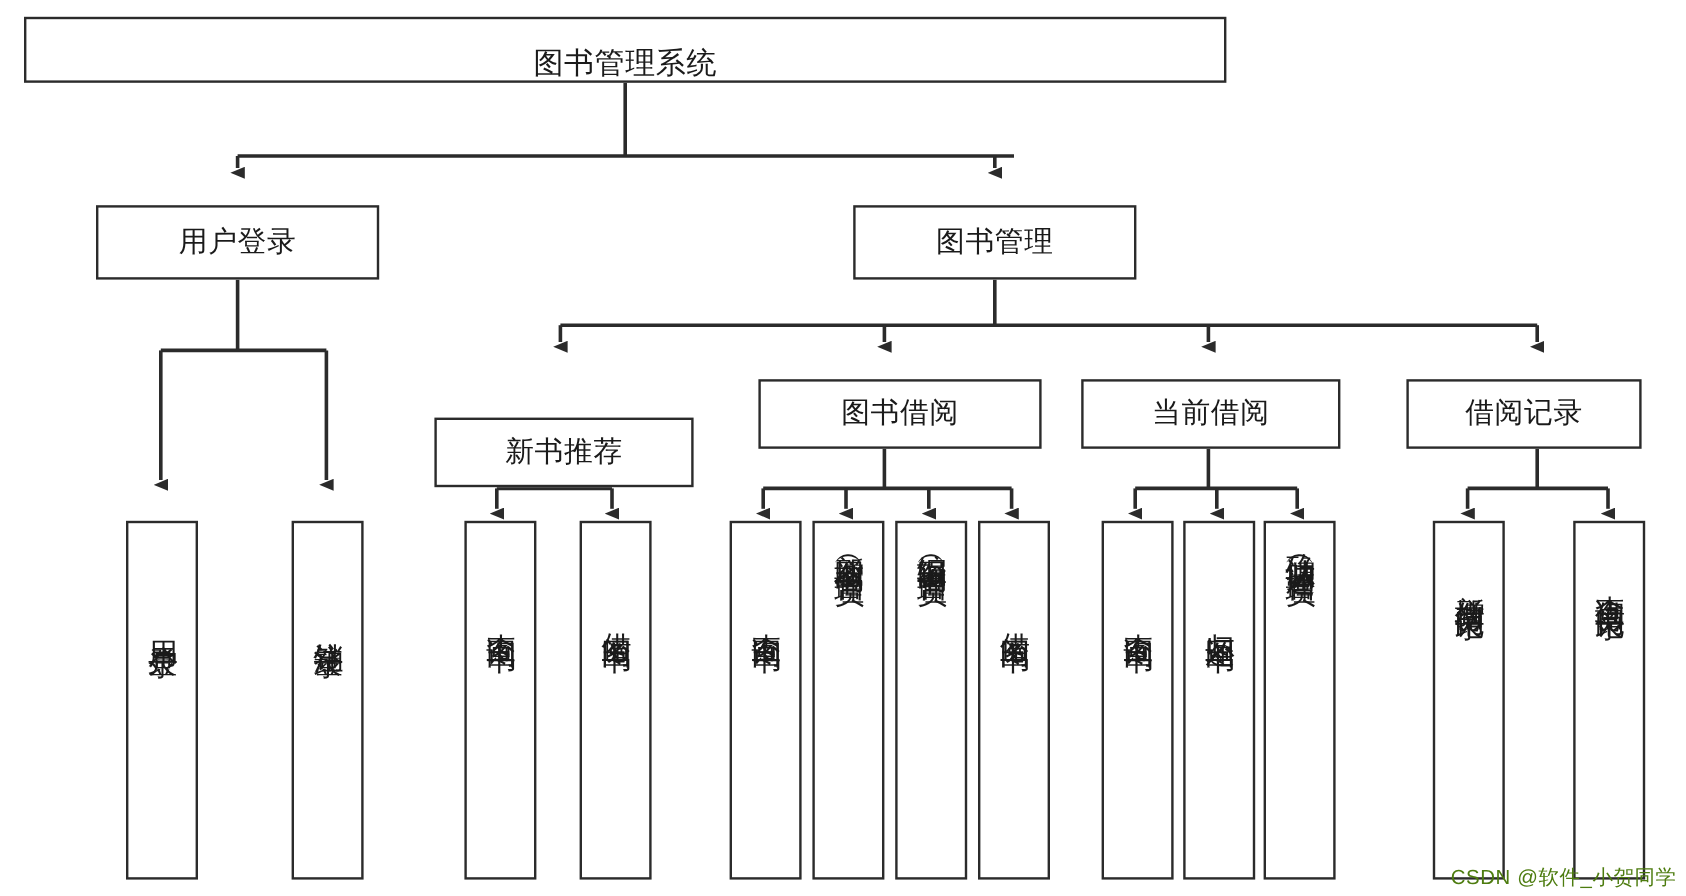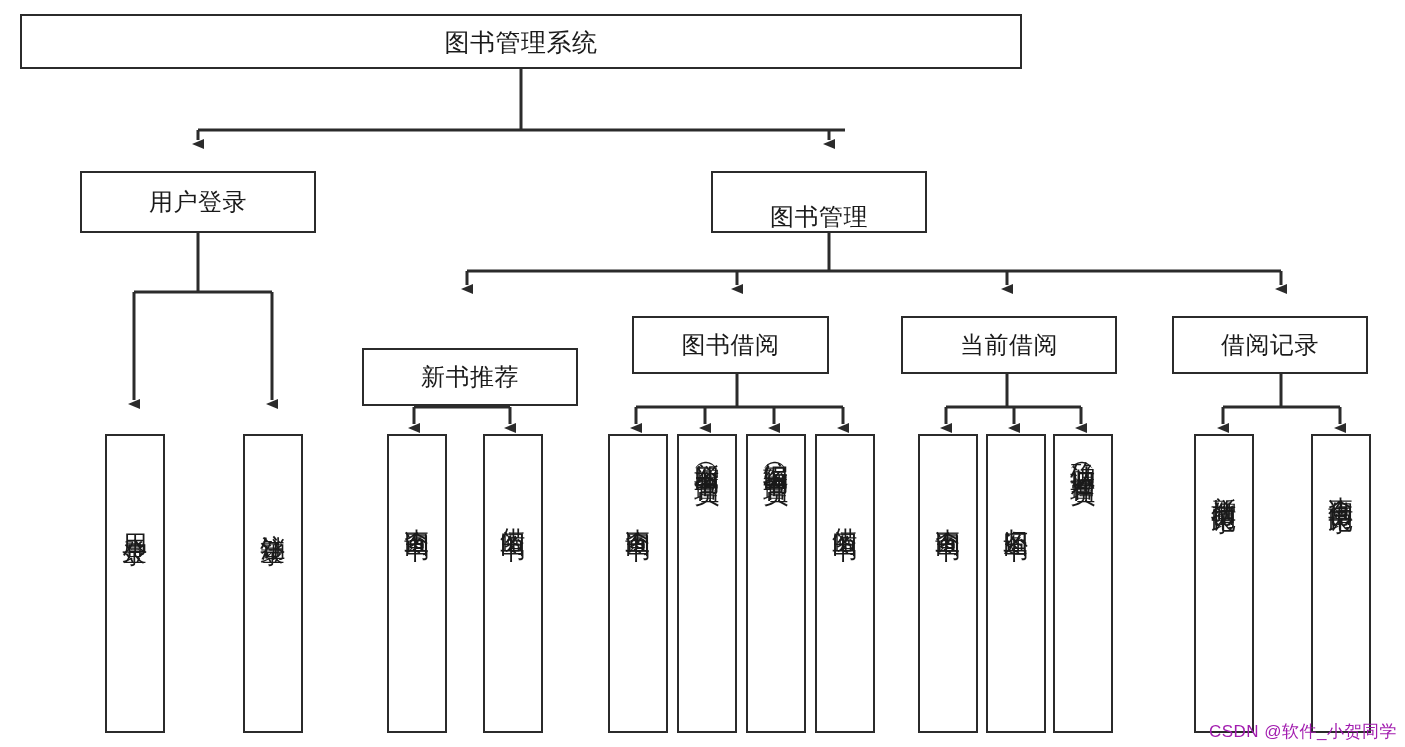--- a/index.html
+++ b/index.html
@@ -66,21 +66,21 @@
     max-height: 268px;
   }
   .node.vert.tall .node-label {
     max-height: 282px;
   }
   #watermark {
     position: absolute;
     right: 8px;
     bottom: 4px;
     font-size: 17px;
-    color: #a21caf;
+    color: #4d7c0f;
     letter-spacing: 0.5px;
     z-index: 5;
     white-space: nowrap;
   }
 </style>
 </head>
 <body>
 
 <div id="diagram-canvas">
 
@@ -127,35 +127,35 @@
       <path d="M1014,407 L1014,424" marker-end="url(#arrow)"></path>
       <path d="M1081,407 L1081,424" marker-end="url(#arrow)"></path>
 
       <path d="M1281,374 L1281,407"></path>
       <path d="M1223,407 L1340,407"></path>
       <path d="M1223,407 L1223,424" marker-end="url(#arrow)"></path>
       <path d="M1340,407 L1340,424" marker-end="url(#arrow)"></path>
     </g>
   </svg>
 
-  <div class="node horiz root" style="left:20px; top:14px; width:1002px; height:55px;">
+  <div class="node horiz root" style="left:20px; top:14px; width:1002px; height:55px;align-items:flex-end;">
     <span class="node-label">图书管理系统</span>
   </div>
 
   <div class="node horiz" style="left:80px; top:171px; width:236px; height:62px;">
     <span class="node-label">用户登录</span>
   </div>
-  <div class="node horiz" style="left:711px; top:171px; width:216px; height:62px;align-items:flex-end;">
+  <div class="node horiz" style="left:711px; top:171px; width:236px; height:62px;">
     <span class="node-label">图书管理</span>
   </div>
 
   <div class="node horiz" style="left:362px; top:316px; width:216px; height:58px;margin-top:32px;">
     <span class="node-label">新书推荐</span>
   </div>
-  <div class="node horiz" style="left:632px; top:316px; width:197px; height:58px;">
+  <div class="node horiz" style="left:632px; top:316px; width:236px; height:58px;">
     <span class="node-label">图书借阅</span>
   </div>
   <div class="node horiz" style="left:901px; top:316px; width:216px; height:58px;">
     <span class="node-label">当前借阅</span>
   </div>
   <div class="node horiz" style="left:1172px; top:316px; width:196px; height:58px;">
     <span class="node-label">借阅记录</span>
   </div>
 
   <div class="node vert" style="left:105px; top:434px; width:60px; height:299px; padding-top:78px;">

